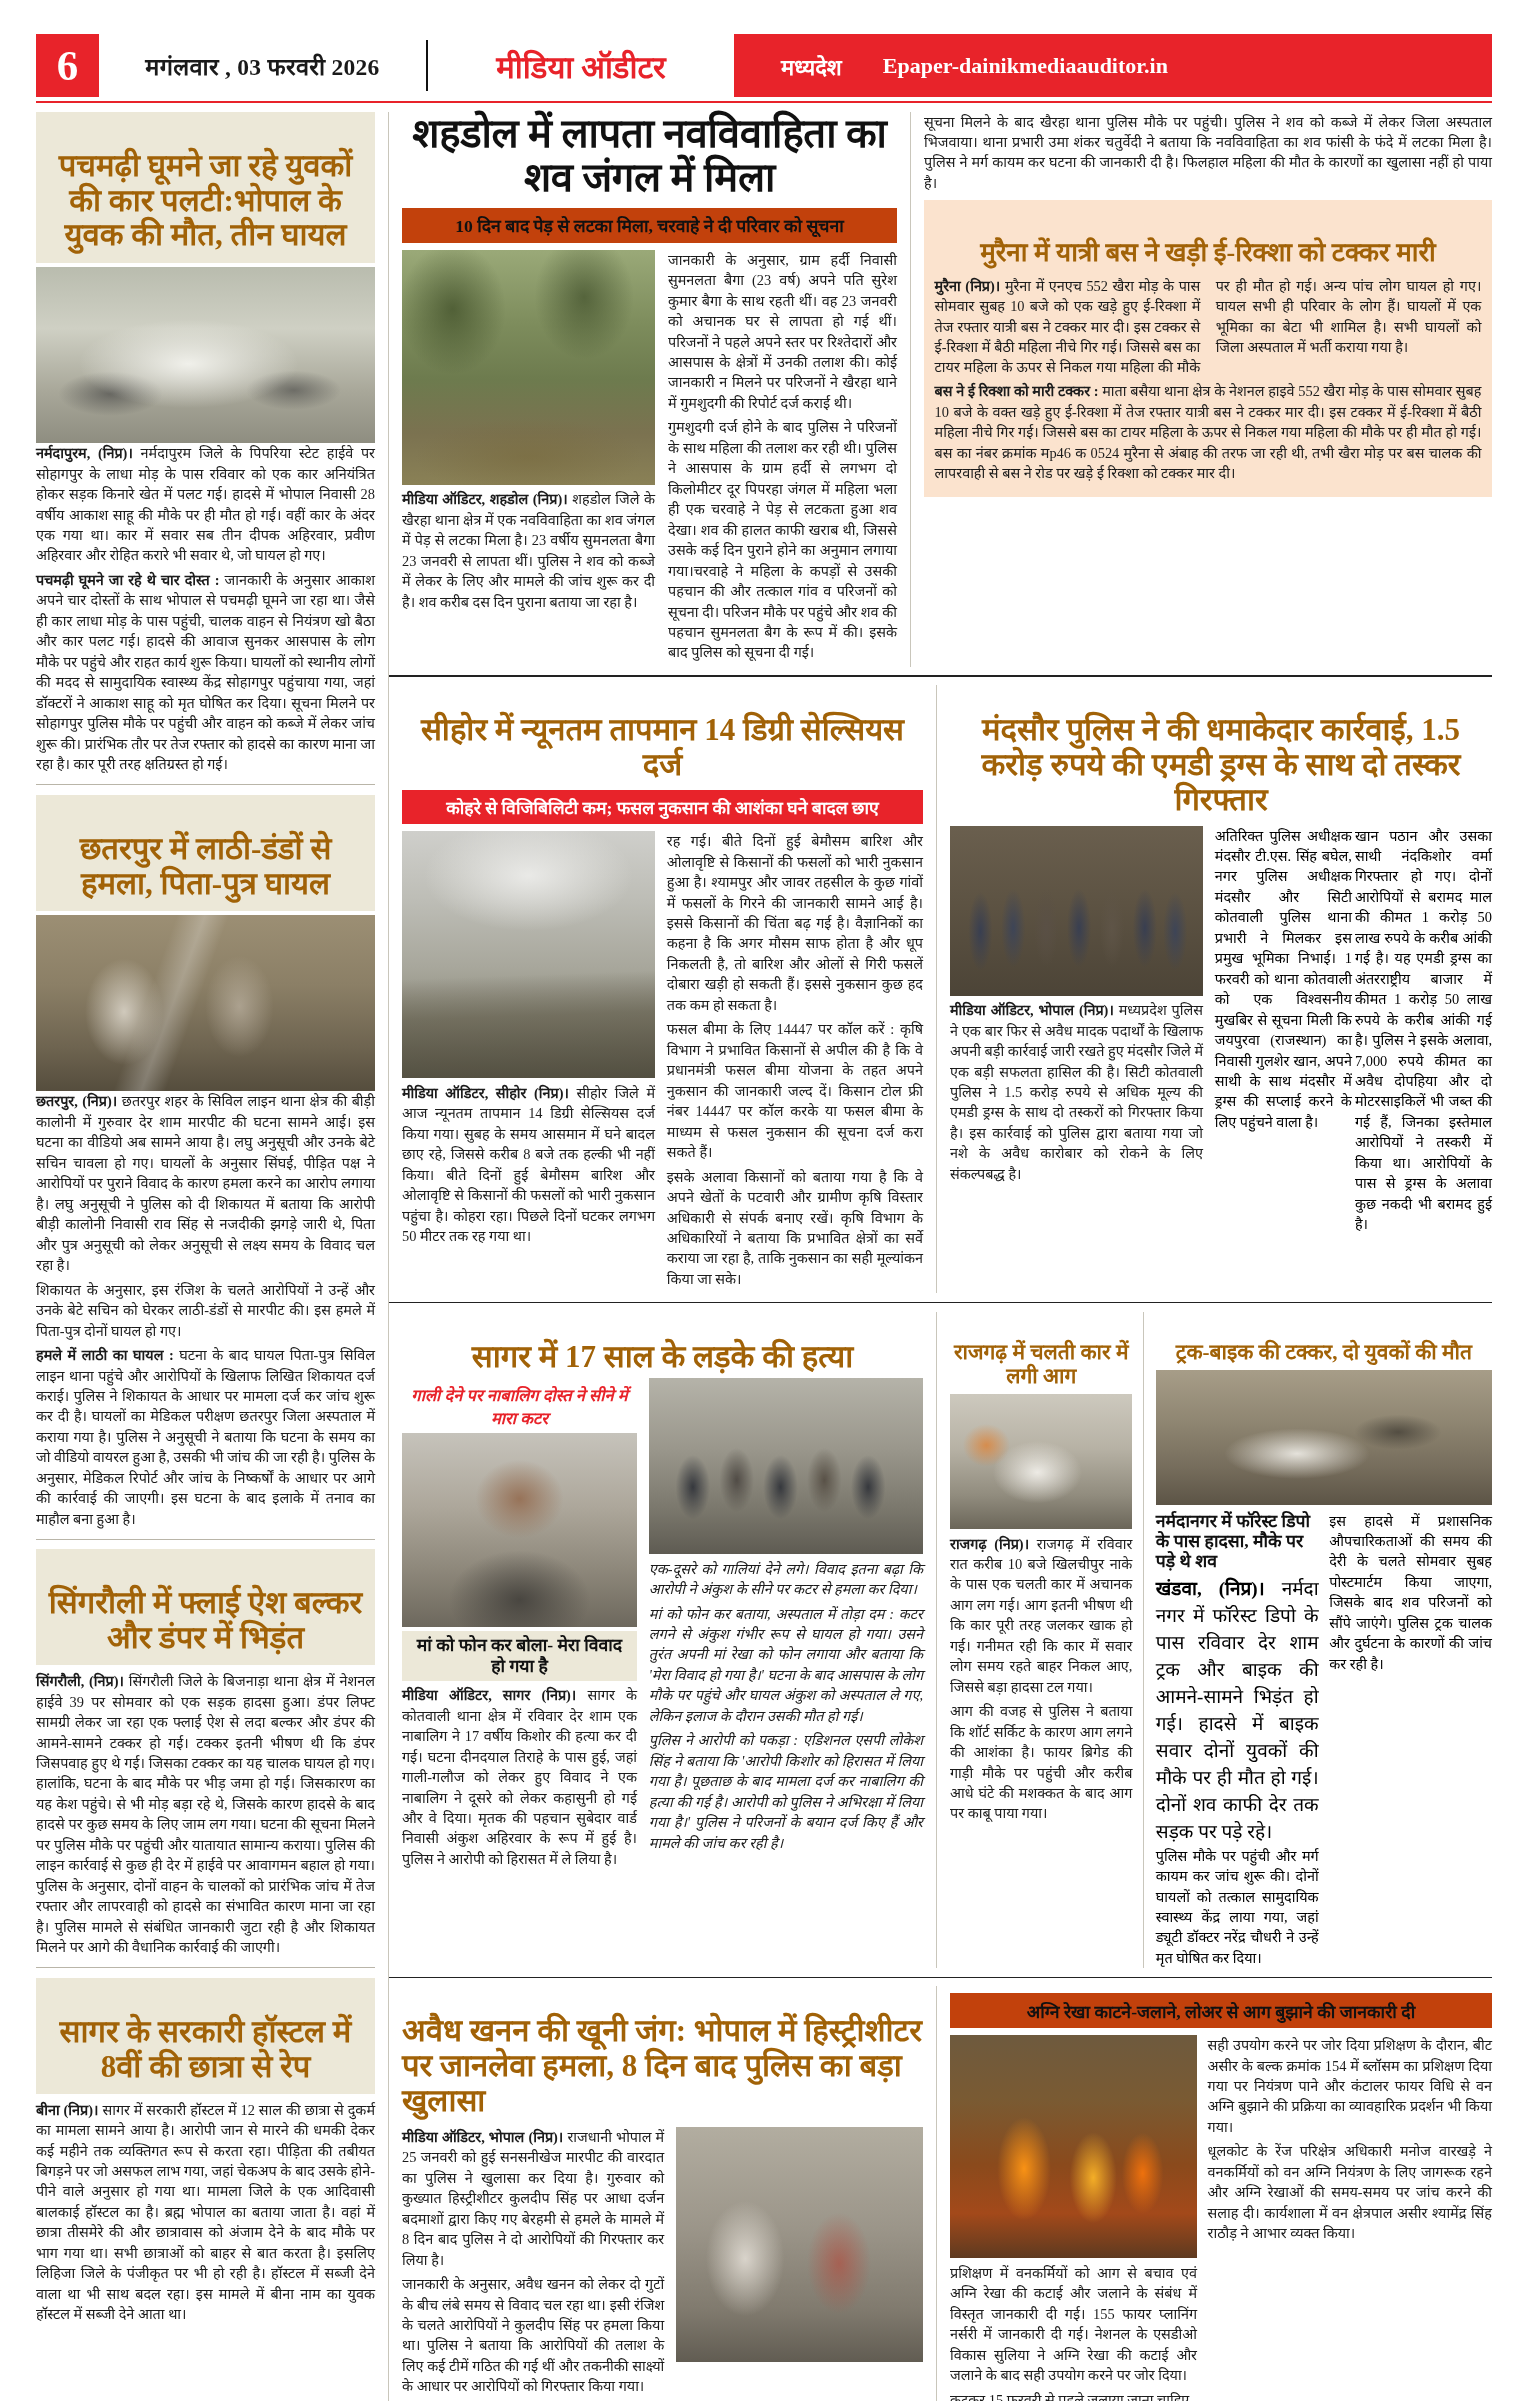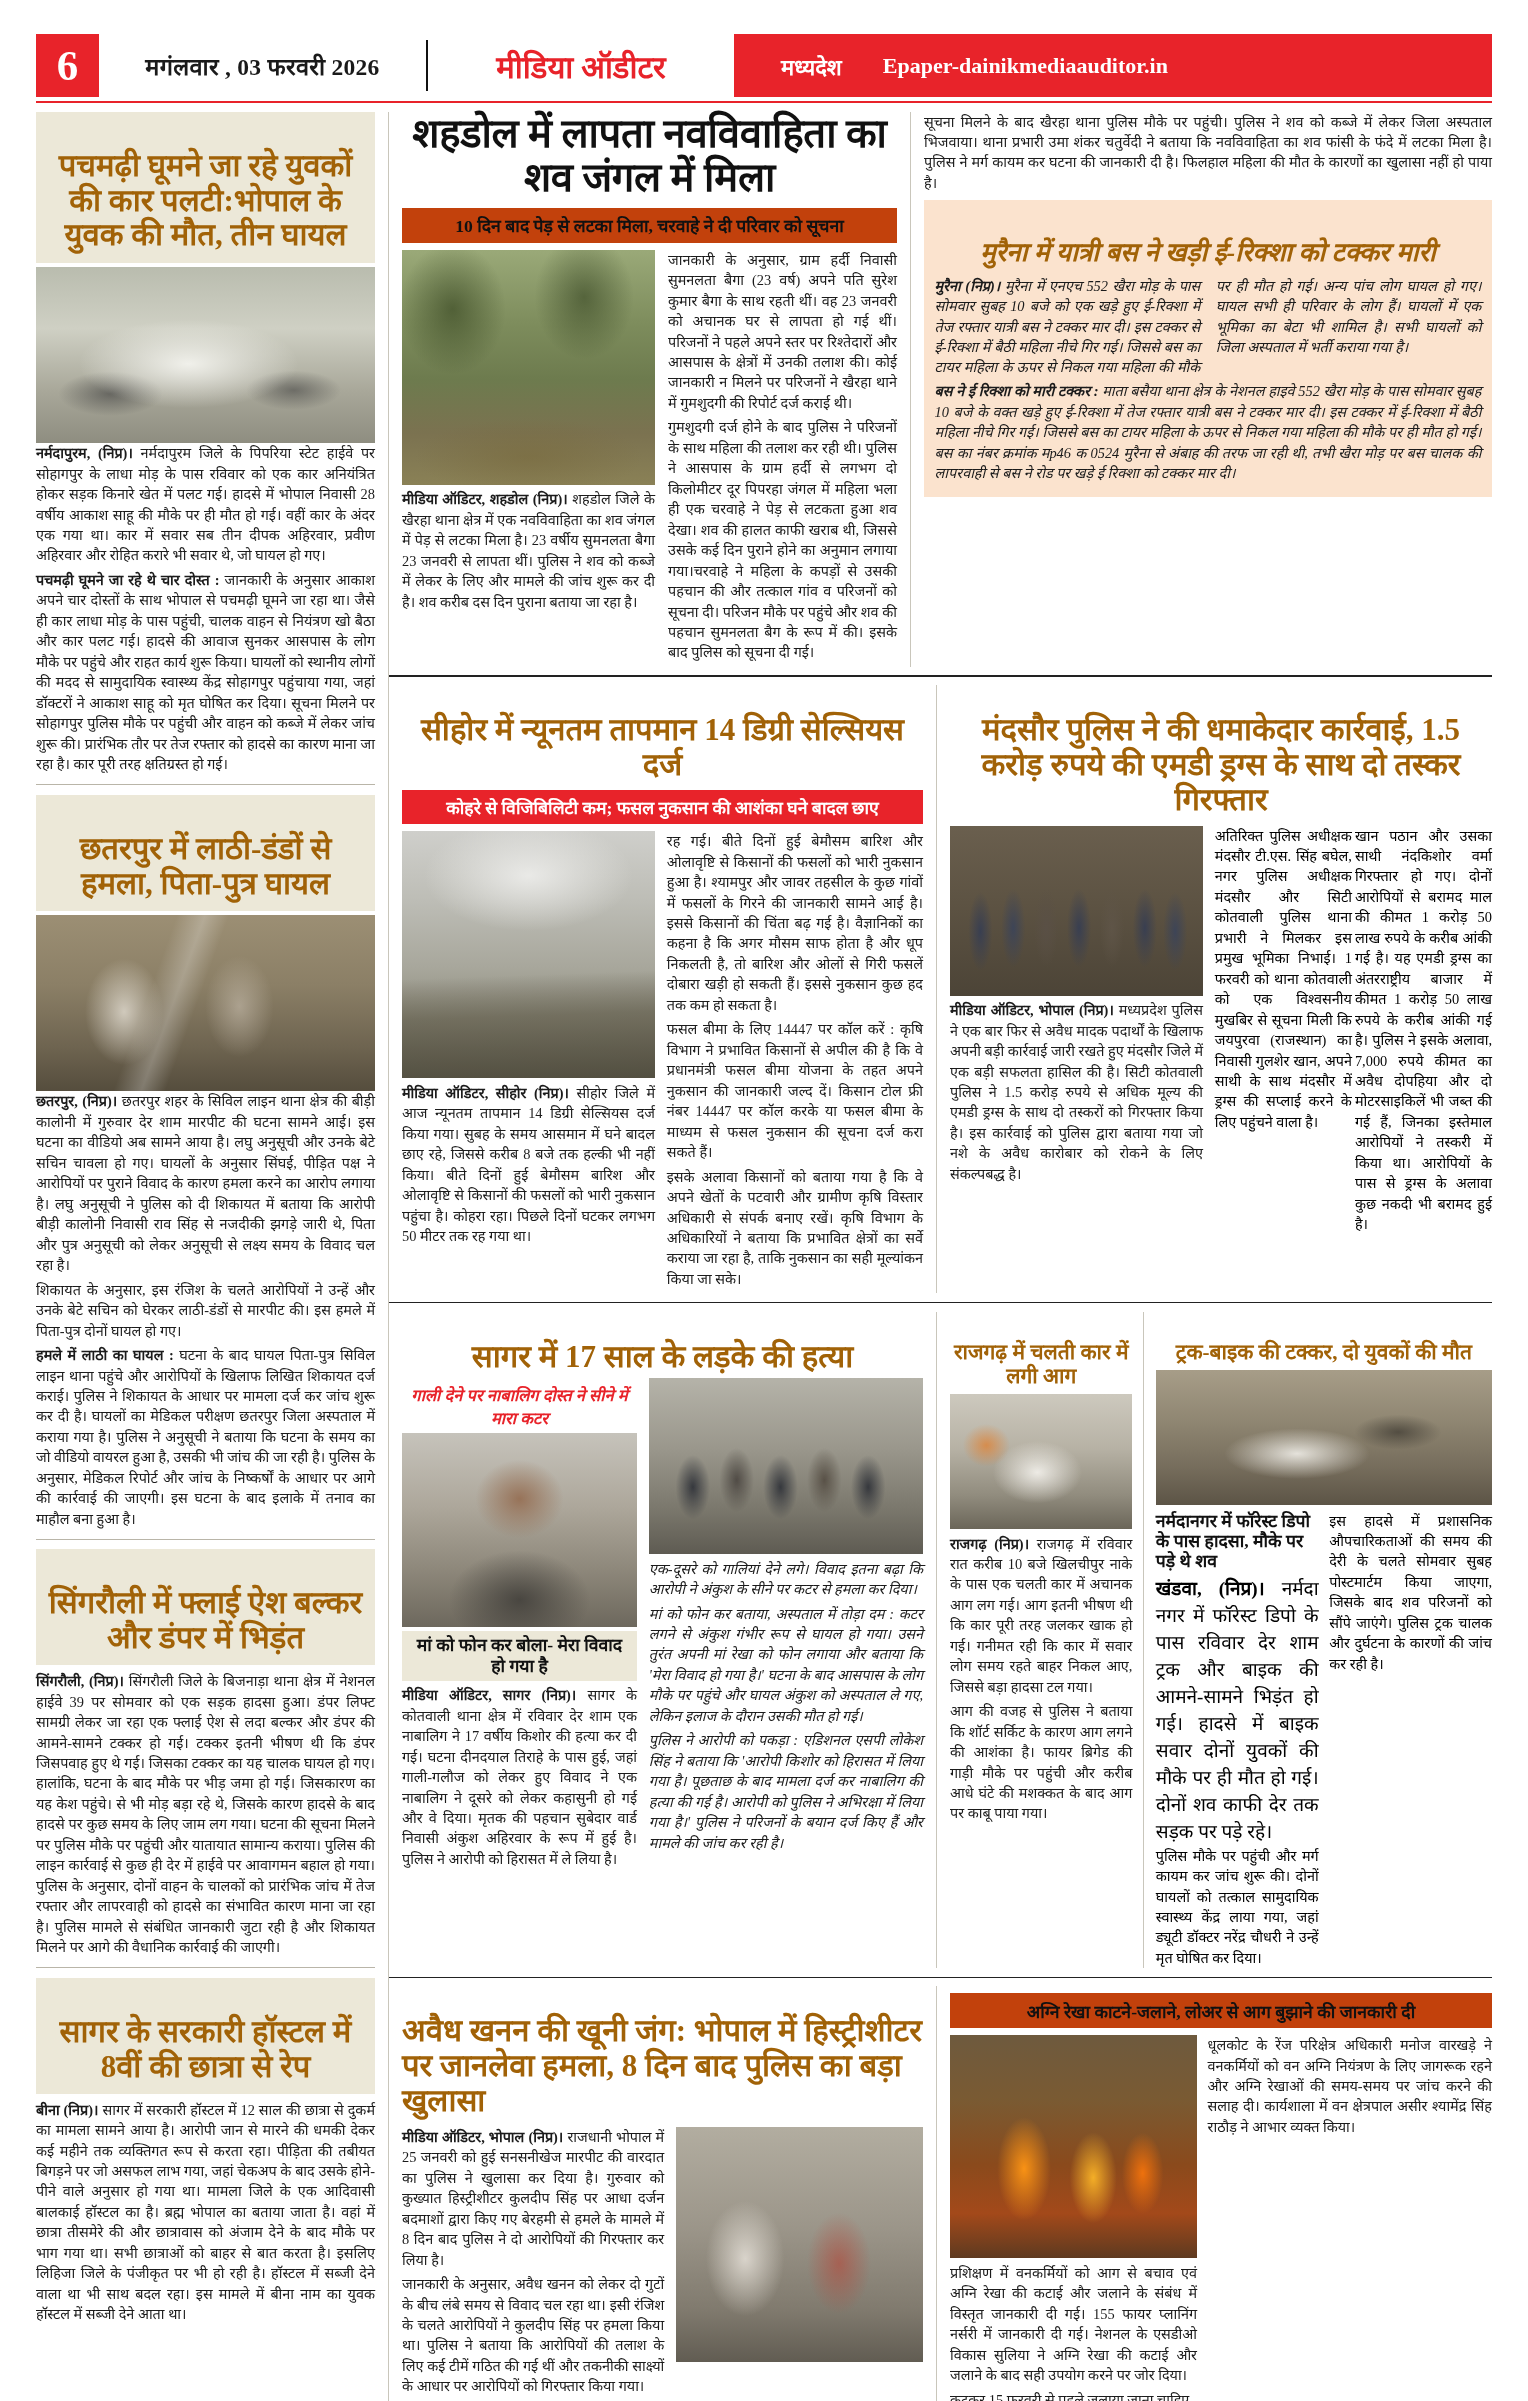--- a/index.html
+++ b/index.html
@@ -288,21 +288,21 @@
               <p>जानकारी के अनुसार, ग्राम हर्दी निवासी सुमनलता बैगा (23 वर्ष) अपने पति सुरेश कुमार बैगा के साथ रहती थीं। वह 23 जनवरी को अचानक घर से लापता हो गई थीं। परिजनों ने पहले अपने स्तर पर रिश्तेदारों और आसपास के क्षेत्रों में उनकी तलाश की। कोई जानकारी न मिलने पर परिजनों ने खैरहा थाने में गुमशुदगी की रिपोर्ट दर्ज कराई थी।</p>
               <p>गुमशुदगी दर्ज होने के बाद पुलिस ने परिजनों के साथ महिला की तलाश कर रही थी। पुलिस ने आसपास के ग्राम हर्दी से लगभग दो किलोमीटर दूर पिपरहा जंगल में महिला भला ही एक चरवाहे ने पेड़ से लटकता हुआ शव देखा। शव की हालत काफी खराब थी, जिससे उसके कई दिन पुराने होने का अनुमान लगाया गया।चरवाहे ने महिला के कपड़ों से उसकी पहचान की और तत्काल गांव व परिजनों को सूचना दी। परिजन मौके पर पहुंचे और शव की पहचान सुमनलता बैग के रूप में की। इसके बाद पुलिस को सूचना दी गई।</p>
             </div>
           </div>
         </div>
 
         <div class="col-right" style="flex:0 0 582px;">
           <div class="bodytext">
             <p>सूचना मिलने के बाद खैरहा थाना पुलिस मौके पर पहुंची। पुलिस ने शव को कब्जे में लेकर जिला अस्पताल भिजवाया। थाना प्रभारी उमा शंकर चतुर्वेदी ने बताया कि नवविवाहिता का शव फांसी के फंदे में लटका मिला है। पुलिस ने मर्ग कायम कर घटना की जानकारी दी है। फिलहाल महिला की मौत के कारणों का खुलासा नहीं हो पाया है।</p>
           </div>
-          <div class="peach boxpad" style="margin-top:7px;font-style:italic;">
+          <div class="peach boxpad" style="margin-top:7px;">
             <h2 class="hl">मुरैना में यात्री बस ने खड़ी ई-रिक्शा को टक्कर मारी</h2>
             <div class="bodytext c2 body-cols" style="margin-top:8.2px;">
               <p><span class="lead">मुरैना (निप्र)।</span>
                 <span>मुरैना में एनएच 552 खैरा मोड़ के पास सोमवार सुबह 10 बजे को एक खड़े हुए ई-रिक्शा में तेज रफ्तार यात्री बस ने टक्कर मार दी। इस टक्कर से ई-रिक्शा में बैठी महिला नीचे गिर गई। जिससे बस का टायर महिला के ऊपर से निकल गया महिला की मौके पर ही मौत हो गई। अन्य पांच लोग घायल हो गए। घायल सभी ही परिवार के लोग हैं। घायलों में एक भूमिका का बेटा भी शामिल है। सभी घायलों को जिला अस्पताल में भर्ती कराया गया है।</span></p>
             </div>
             <div class="bodytext" style="margin-top:3.5px;">
               <p><span class="lead">बस ने ई रिक्शा को मारी टक्कर :</span>
                 <span>माता बसैया थाना क्षेत्र के नेशनल हाइवे 552 खैरा मोड़ के पास सोमवार सुबह 10 बजे के वक्त खड़े हुए ई-रिक्शा में तेज रफ्तार यात्री बस ने टक्कर मार दी। इस टक्कर में ई-रिक्शा में बैठी महिला नीचे गिर गई। जिससे बस का टायर महिला के ऊपर से निकल गया महिला की मौके पर ही मौत हो गई।बस का नंबर क्रमांक मp46 क 0524 मुरैना से अंबाह की तरफ जा रही थी, तभी खैरा मोड़ पर बस चालक की लापरवाही से बस ने रोड पर खड़े ई रिक्शा को टक्कर मार दी।</span></p>
             </div>
           </div>
@@ -433,20 +433,21 @@
           <div class="kicker-yellow">अग्नि रेखा काटने-जलाने, लोअर से आग बुझाने की जानकारी दी</div>
           <div style="display:flex;gap:10.6px;">
             <div style="flex:0 0 247px;">
               <div class="photo ph-fire" style="height:223px;"></div>
               <div class="bodytext" style="margin-top:4.7px;">
                 <p>प्रशिक्षण में वनकर्मियों को आग से बचाव एवं अग्नि रेखा की कटाई और जलाने के संबंध में विस्तृत जानकारी दी गई। 155 फायर प्लानिंग नर्सरी में जानकारी दी गई। नेशनल के एसडीओ विकास सुलिया ने अग्नि रेखा की कटाई और जलाने के बाद सही उपयोग करने पर जोर दिया।</p>
                 <p>कटकर 15 फरवरी से पहले जलाया जाना चाहिए</p>
               </div>
             </div>
             <div style="flex:1;" class="bodytext">
+              <p>सही उपयोग करने पर जोर दिया प्रशिक्षण के दौरान, बीट असीर के बल्क क्रमांक 154 में ब्लॉसम का प्रशिक्षण दिया गया पर नियंत्रण पाने और कंटालर फायर विधि से वन अग्नि बुझाने की प्रक्रिया का व्यावहारिक प्रदर्शन भी किया गया।</p>
               <p>धूलकोट के रेंज परिक्षेत्र अधिकारी मनोज वारखड़े ने वनकर्मियों को वन अग्नि नियंत्रण के लिए जागरूक रहने और अग्नि रेखाओं की समय-समय पर जांच करने की सलाह दी। कार्यशाला में वन क्षेत्रपाल असीर श्यामेंद्र सिंह राठौड़ ने आभार व्यक्त किया।</p>
             </div>
           </div>
         </div>
       </div>
 
     </div>
   </div>
 
 </div>

